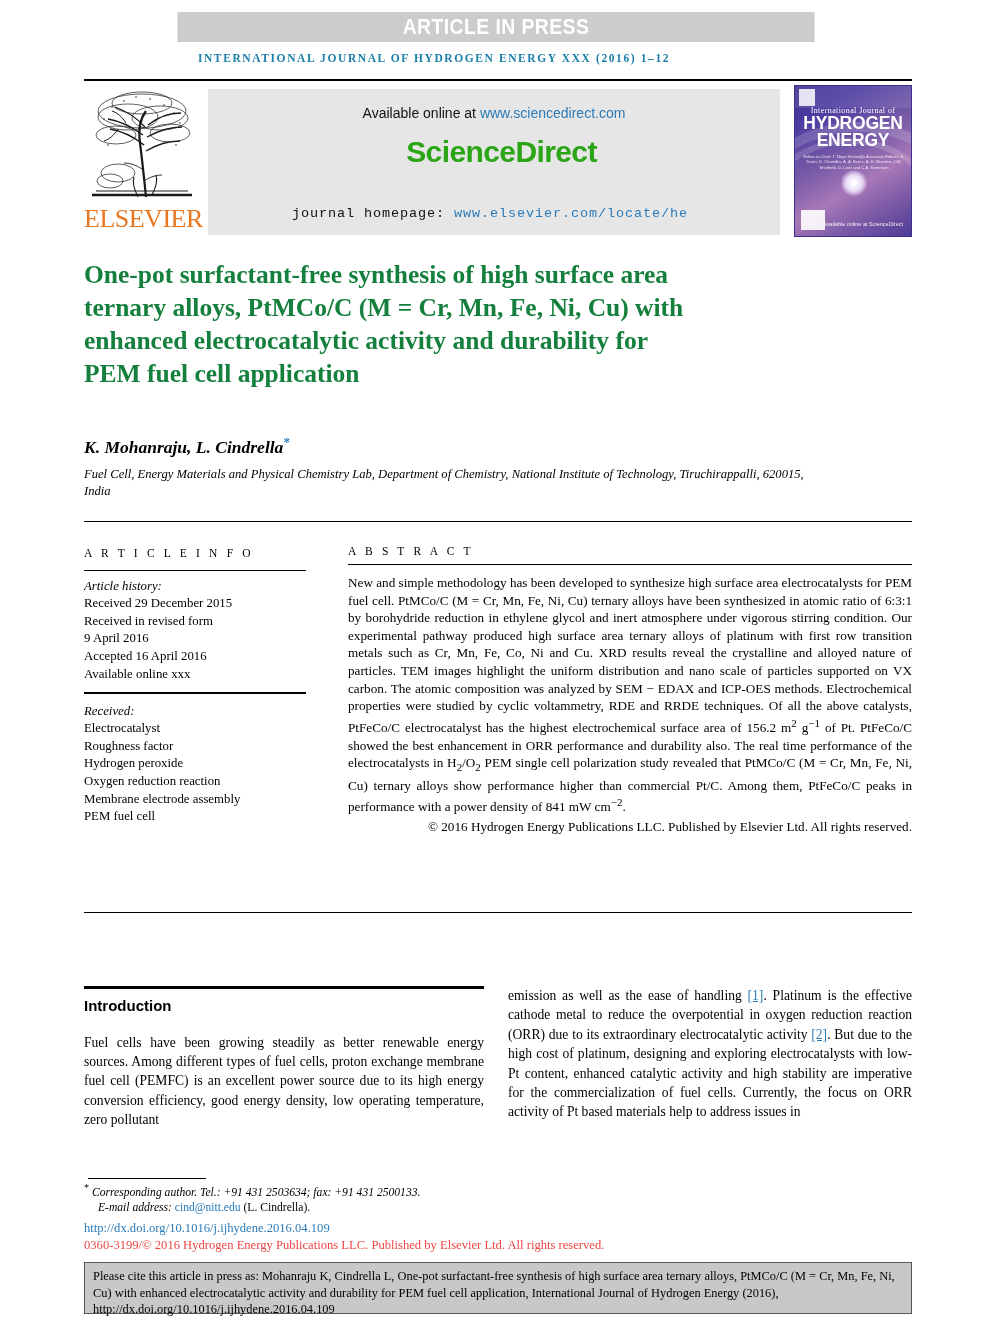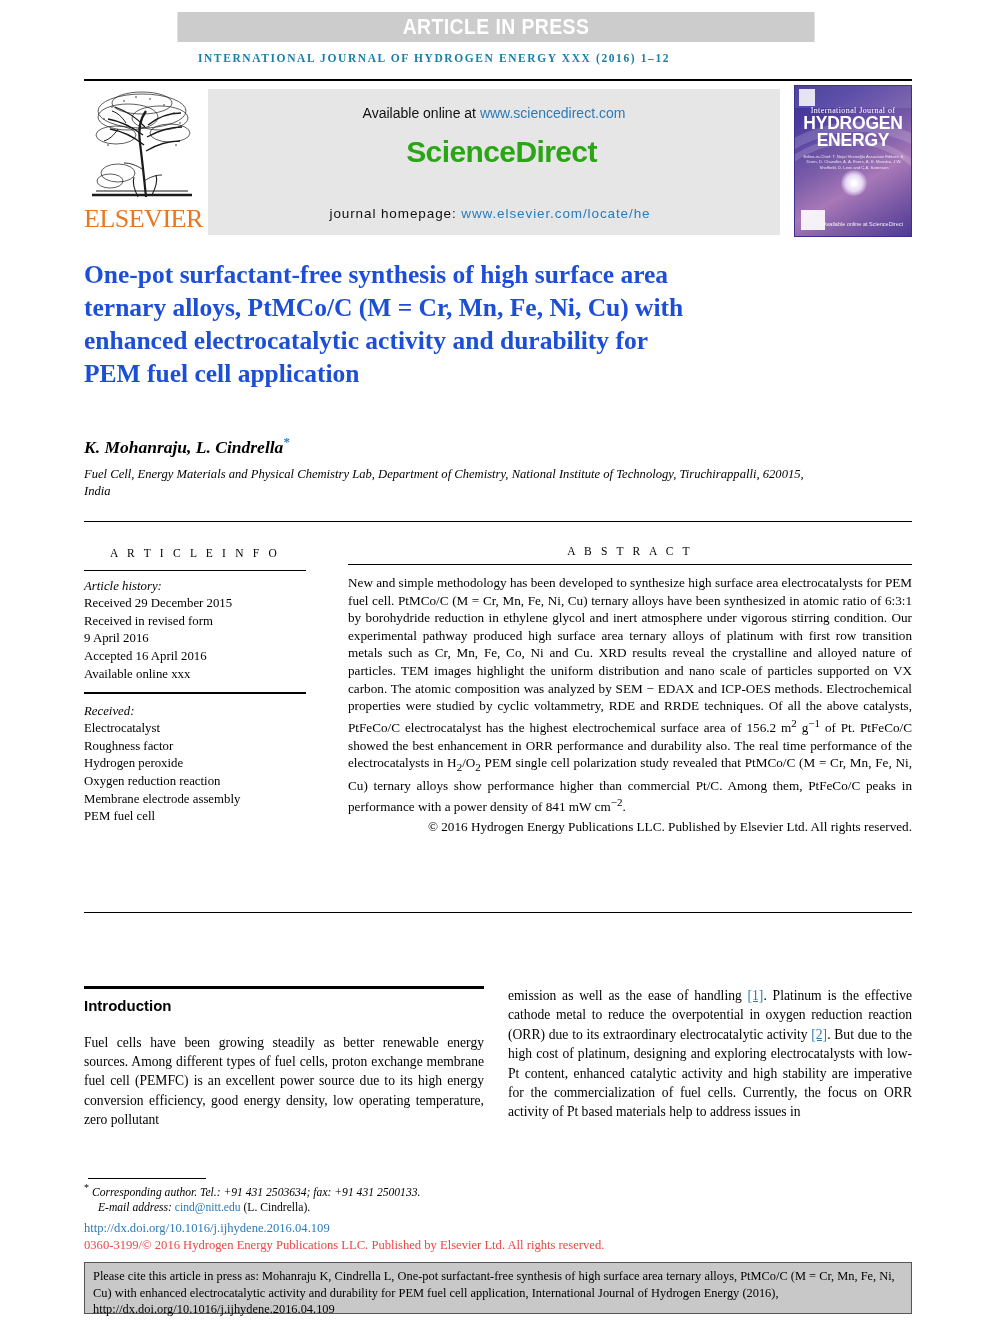--- a/index.html
+++ b/index.html
@@ -103,21 +103,21 @@
     color: #2aa515;
     margin-top: 14px;
     letter-spacing: -0.6px;
     margin-left: 15px;
   }
   .homepage-line {
     position: absolute;
     left: 0;
     right: 8px;
     bottom: 14px;
-    font-family: Liberation Sans, sans-serif;
+    font-family: Liberation Mono, monospace;
     font-size: 13.5px;
     letter-spacing: 0.9px;
     color: #111;
   }
   .homepage-line a { color: #2b7bb9; text-decoration: none; letter-spacing: 0.9px;}
 
   
   .cover {
     position: absolute;
     right: 0px;
@@ -178,21 +178,21 @@
   
   .title {
     position: absolute;
     left: 84px;
     top: 258px;
     width: 600px;
     font-family: "Liberation Serif", serif;
     font-weight: bold;
     font-size: 25.5px;
     line-height: 33px;
-    color: #1d4ed8;
+    color: #15803d;
   }
 
   
   .authors {
     position: absolute;
     left: 84px;
     top: 434px;
     font-family: "Liberation Serif", serif;
     font-weight: bold;
     font-style: italic;
@@ -217,21 +217,20 @@
   }
   .rule-med { position:absolute; background:#000; height: 1.5px; }
   .rule-thick { position:absolute; background:#000; height: 2.5px; }
 
   
   .sec-head {
     font-family: "Liberation Serif", serif;
     font-size: 11.5px;
     letter-spacing: 3.2px;
     font-weight: normal;
-    text-align: center;
   }
   .info-col {
     position: absolute;
     left: 84px;
     top: 545px;
     width: 222px;
     font-family: "Liberation Serif", serif;
     font-size: 12.8px;
     line-height: 17.6px;
   }

